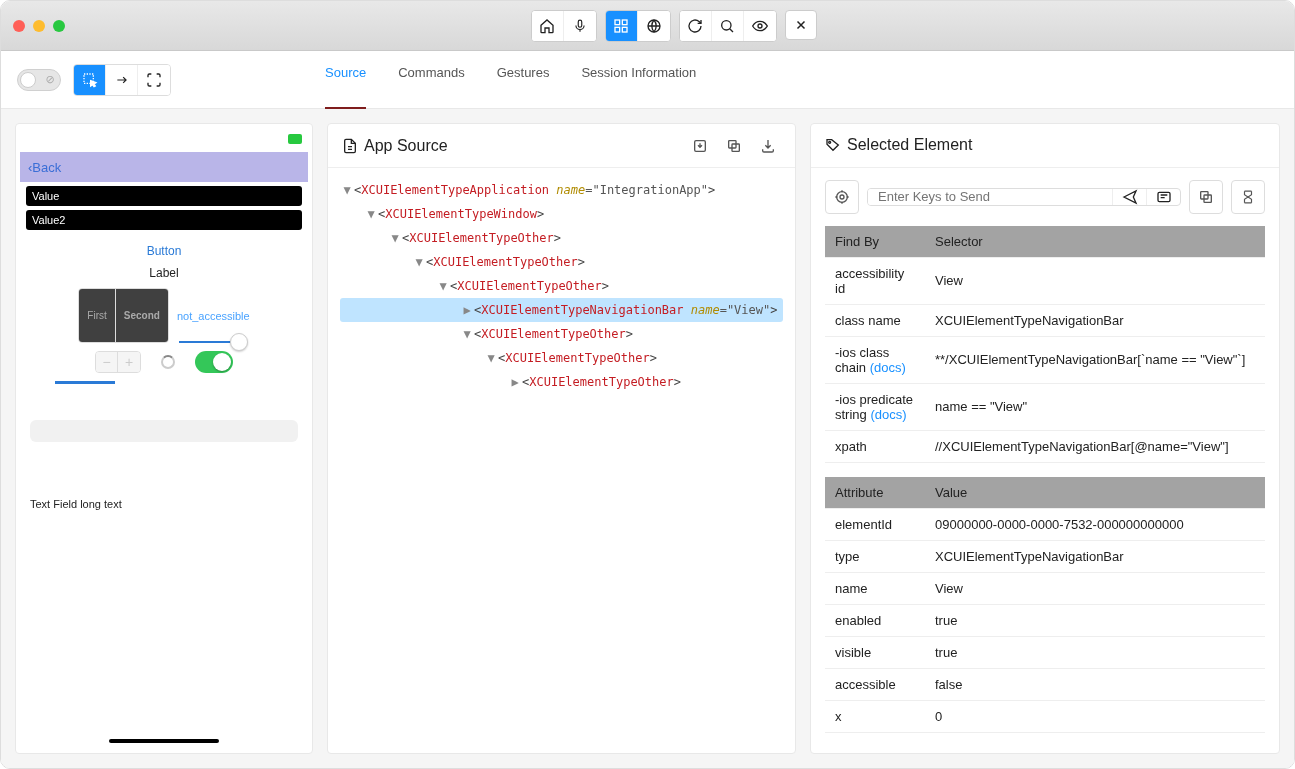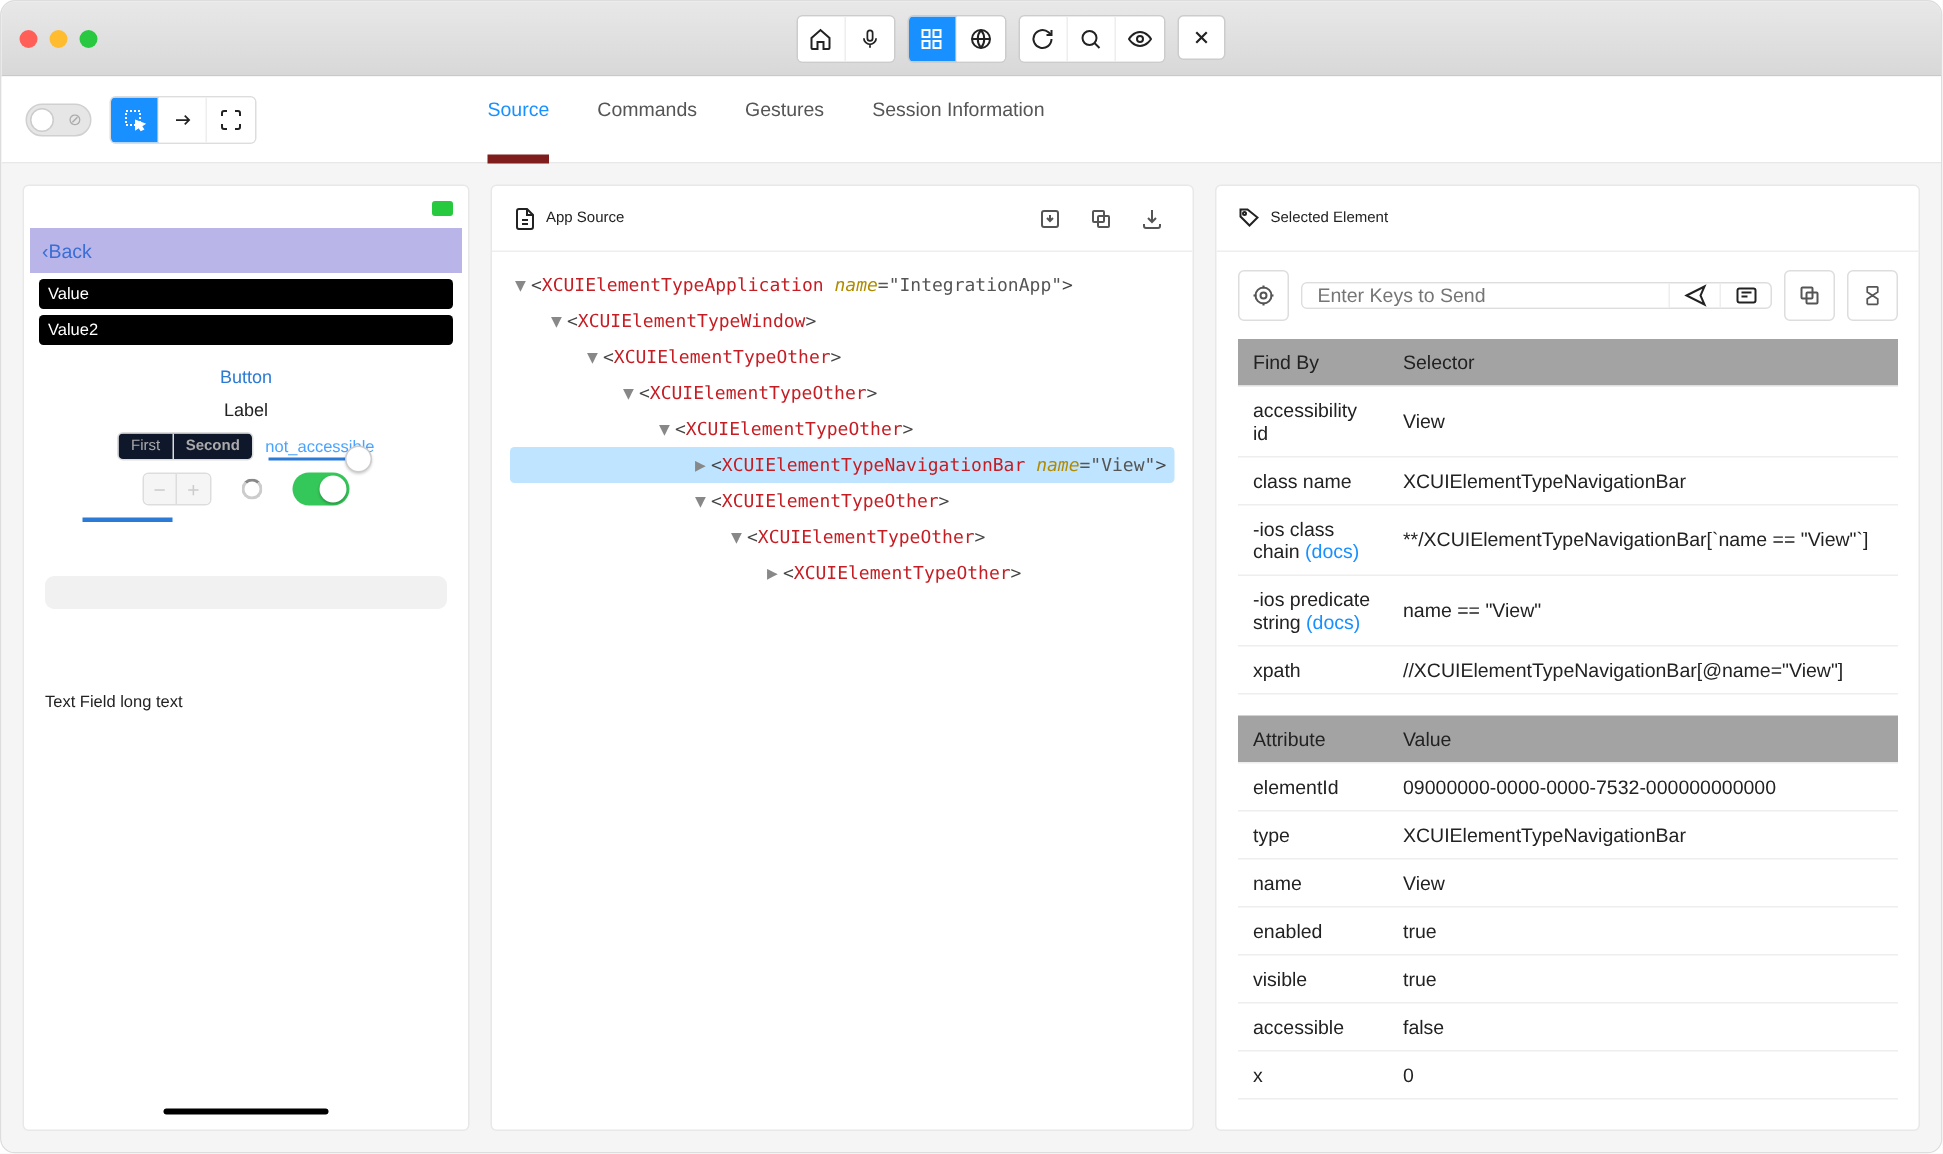--- a/index.html
+++ b/index.html
@@ -20,52 +20,52 @@
   .left-controls { position: absolute; left: 16px; display: flex; align-items: center; gap: 6px; }
   .toggle-switch { width: 44px; height: 22px; background: #e6e6e6; border-radius: 11px; position: relative; border: 1px solid #d0d0d0; }
   .toggle-knob { width: 16px; height: 16px; border-radius: 50%; background: #fff; position: absolute; top: 2px; left: 2px; border: 1px solid #ccc; }
   .toggle-x { width: 16px; height: 16px; display: inline-flex; align-items: center; justify-content: center; color: #aaa; font-size: 11px; position: absolute; right: 2px; top: 2px; }
   .tool-btn-group { display: flex; border: 1px solid #ddd; border-radius: 4px; overflow: hidden; margin-left: 6px; }
   .tool-btn { width: 32px; height: 30px; display: flex; align-items: center; justify-content: center; background: #fff; border-right: 1px solid #eee; cursor: pointer; }
   .tool-btn:last-child { border-right: none; }
   .tool-btn.active { background: #1890ff; color: #fff; }
   .tabs { display: flex; gap: 32px; margin-left: 24px; }
   .tab { padding: 0 0 14px 0; cursor: pointer; color: #555; }
-  .tab.active { color: #1890ff; border-bottom: 6px solid #7f1d1d; margin-bottom: -15px; padding-bottom: 13px; }
+  .tab.active { color: #1890ff; border-bottom: 2px solid #7f1d1d; margin-bottom: -15px; padding-bottom: 13px; }
   .main { flex: 1; display: flex; gap: 14px; padding: 14px; background: #f5f5f5; min-height: 0; }
   .panel { background: #fff; border: 1px solid #e8e8e8; border-radius: 4px; min-height: 0; display: flex; flex-direction: column; }
   .preview-panel { width: 298px; padding: 0; position: relative; }
   .preview-body { flex: 1; background: #fff; position: relative; overflow: hidden; margin: 4px; }
   .pbadge { position: absolute; top: 6px; right: 6px; width: 14px; height: 10px; background: #27c93f; border-radius: 2px; }
   .navbar { background: #b9b5e8; height: 30px; display: flex; align-items: center; padding: 0 8px; margin-top: 24px; }
   .back { color: #3a6ed6; font-size: 13px; display: flex; align-items: center; }
   .blackbox { background: #000; color: #fff; padding: 4px 6px; margin: 4px 6px; border-radius: 3px; font-size: 11px; }
   .btn-text { text-align: center; color: #2a7ad6; font-size: 12px; margin-top: 14px; }
   .label-text { text-align: center; font-size: 12px; margin-top: 8px; }
   .seg-row { display: flex; align-items: center; justify-content: center; gap: 8px; margin-top: 8px; font-size: 11px; color: #888; }
   .seg { border: 1px solid #ddd; border-radius: 4px; overflow: hidden; display: flex; }
-  .seg > div { padding: 3px 8px; background: #0f172a; border-right: 1px solid #ddd; font-size: 10px; color: #aaa; }
+  .seg > div { padding: 21px 8px; background: #404040; border-right: 1px solid #ddd; font-size: 10px; color: #aaa; }
   .seg > div:last-child { border-right: none; font-weight: bold; }
   .not-acc { color: #4aa3ff; font-size: 11px; }
   .slider-dot { width: 18px; height: 18px; background:#fff; border:1px solid #ccc; border-radius:50%; box-shadow:0 1px 2px rgba(0,0,0,.2); }
   .toggle-row { display: flex; align-items: center; justify-content: center; gap: 20px; margin-top: 8px; }
   .stepper { display: flex; border: 1px solid #ddd; border-radius: 4px; overflow: hidden; }
   .stepper > div { width: 22px; height: 20px; display: flex; align-items: center; justify-content: center; color: #ccc; font-size: 14px; background: #f5f5f5; border-right: 1px solid #ddd; }
   .stepper > div:last-child { border-right: none; }
   .spinner { width: 14px; height: 14px; border: 2px solid #ccc; border-top-color: #888; border-radius: 50%; }
   .ios-toggle { width: 38px; height: 22px; background: #34c759; border-radius: 11px; position: relative; }
   .ios-knob { width: 18px; height: 18px; background: #fff; border-radius: 50%; position: absolute; right: 2px; top: 2px; box-shadow: 0 1px 2px rgba(0,0,0,.3); }
   .progress { height: 3px; background: #2a7ad6; width: 60px; margin: 8px auto 0 35px; }
   .textfield { background: #f1f1f1; border-radius: 6px; height: 22px; margin: 36px 10px 0 10px; }
   .smalltext { margin: 56px 10px 0 10px; font-size: 11px; color: #222; }
   .home-ind { width: 110px; height: 4px; background: #000; border-radius: 2px; position: absolute; bottom: 6px; left: 50%; transform: translateX(-50%); }
   .source-panel { flex: 1; }
   .attrs-panel { width: 470px; }
   .panel-header { height: 44px; display: flex; align-items: center; padding: 0 14px; border-bottom: 1px solid #eee; }
-  .panel-title { font-weight: 500; font-size: 10px; flex: 1; display: flex; align-items: center; gap: 6px; }
+  .panel-title { font-weight: 500; font-size: 16px; flex: 1; display: flex; align-items: center; gap: 6px; }
   .panel-actions { display: flex; gap: 8px; }
   .icon-btn { width: 26px; height: 26px; display: flex; align-items: center; justify-content: center; cursor: pointer; color: #555; }
   .tree { padding: 10px 12px; overflow: auto; font-family: Menlo, Consolas, monospace; font-size: 12px; color: #444; }
   .tree-row { display: flex; align-items: center; white-space: nowrap; padding: 5px 2px; border-radius: 3px; }
   .tree-row.selected { background: #bfe4ff; }
   .caret { width: 14px; text-align: center; color: #888; cursor: pointer; }
   .tag { color: #c41d23; }
   .attr { color: #b08b00; font-style: italic; }
   .q {color:#555;}
   .attrs-body { padding: 12px 14px; overflow: auto; }

